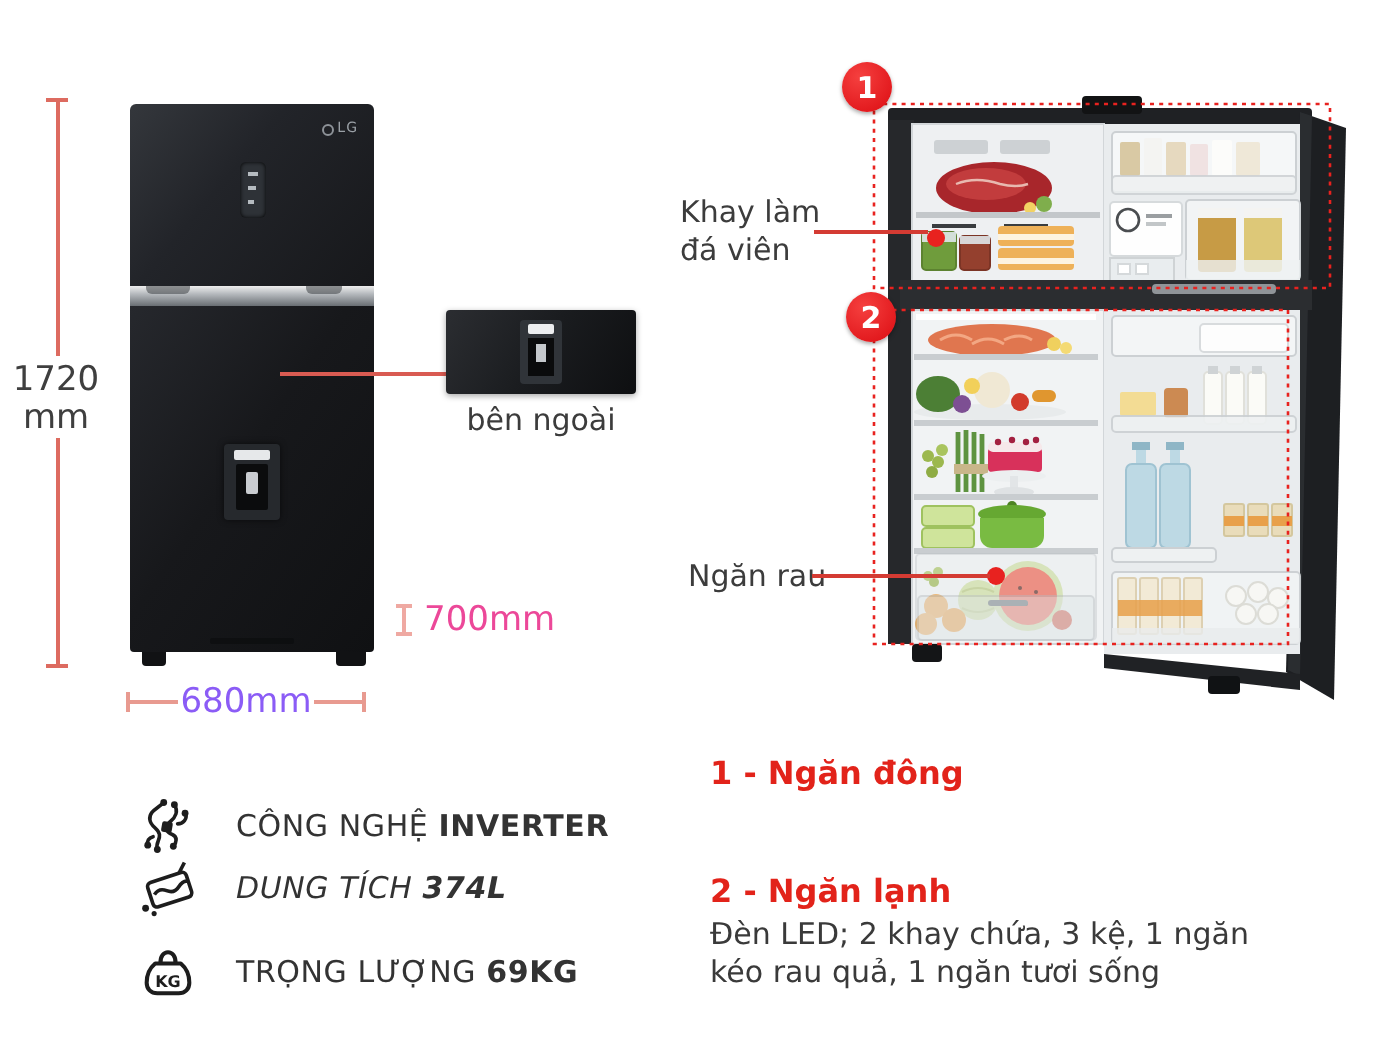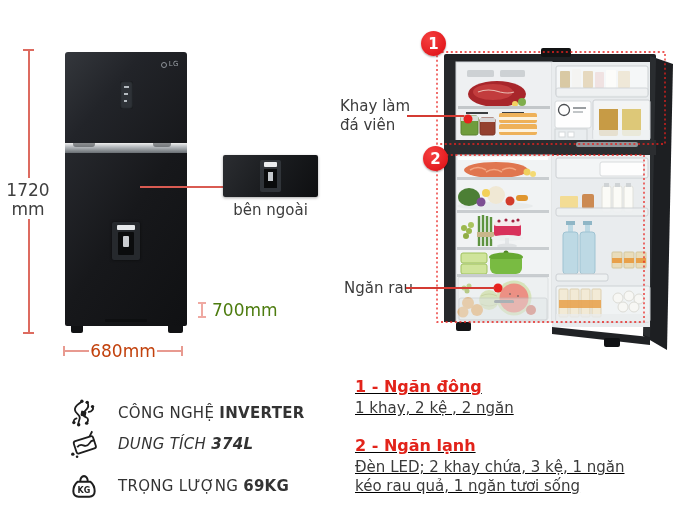--- a/index.html
+++ b/index.html
@@ -8,25 +8,25 @@
 
   
   .vseg { position:absolute; width:2px; background:#dd6b60; }
   .vcap { position:absolute; width:11px; height:2px; background:#dd6b60; }
   .height-label { position:absolute; left:4px; top:181px; width:48px; text-align:center;
                   font-size:17px; color:#3f3f3f; line-height:19px; }
   .width-dim { position:absolute; left:63px; top:342px; width:120px; height:18px;
                display:flex; align-items:center; }
   .width-dim .tick { width:2px; height:10px; background:#e89a90; }
   .width-dim .wline { flex:1; height:2px; background:#e89a90; }
-  .width-dim .wtext { font-size:17px; color:#c2410c; padding:0 1px; white-space:nowrap; }
+  .width-dim .wtext { font-size:17px; color:#8b5cf6; padding:0 1px; white-space:nowrap; }
   .depth-marker { position:absolute; left:197px; top:302px; width:10px; height:16px; }
   .depth-marker .dm-cap { position:absolute; left:1px; width:8px; height:2px; background:#efa9a2; }
   .depth-marker .dm-line { position:absolute; left:4px; top:2px; width:2px; height:12px; background:#efa9a2; }
-  .depth-label { position:absolute; left:212px; top:300px; font-size:17px; color:#4d7c0f; }
+  .depth-label { position:absolute; left:212px; top:300px; font-size:17px; color:#ec4899; }
 
   
   .fridge-closed { position:absolute; left:65px; top:52px; width:102px; height:281px; }
   .fc-door-top { position:absolute; left:0; top:0; width:122px; height:91px; border-radius:3px 3px 0 0;
                  background:linear-gradient(130deg,#34373c 0%,#222429 40%,#17181b 100%); }
   .fc-bar { position:absolute; left:0; top:91px; width:122px; height:10px;
             background:linear-gradient(180deg,#f0f0f0 0%,#b9bcc0 35%,#6d7core 100%);
             background:linear-gradient(180deg,#eeeeee 0%,#b5b9bd 40%,#696e73 100%); }
   .fc-bar-notch { position:absolute; top:0; height:4px; background:#3e4146; border-radius:0 0 3px 3px; opacity:.55; }
   .fc-door-bottom { position:absolute; left:0; top:101px; width:122px; height:173px; border-radius:0 0 2px 2px;
@@ -64,21 +64,21 @@
                 justify-content:center; box-shadow:0 1px 2px rgba(0,0,0,.35); z-index:5; }
   .side-label { position:absolute; font-size:15px; color:#3c3c3c; line-height:19px; }
 
   
   .feature-row { position:absolute; left:68px; display:flex; align-items:center; gap:18px; }
   .feature-icon { width:32px; height:32px; flex:0 0 32px; display:flex; align-items:center; justify-content:center; }
   .feature-text { font-size:15px; color:#333333; letter-spacing:.3px; white-space:pre; }
   .feature-text b { font-weight:bold; }
 
   
-  .spec-block { position:absolute; left:355px; width:300px;text-decoration:underline; }
+  .spec-block { position:absolute; left:355px; width:300px; }
   .spec-title { font-size:16px; font-weight:bold; color:#e2231a; margin-bottom:3px; }
   .spec-line { font-size:15px; color:#3a3a3a; line-height:19px; }
 </style>
 </head>
 <body>
 
 <div id="canvas">
 
   <div class="vcap" style="left:23px; top:49px;"></div>
   <div class="vseg" style="left:27.5px; top:50px; height:128px;"></div>
@@ -375,21 +375,20 @@
           <path d="M9 11 h12 c3 2.5 4 6 4 9 c0 3 -2 5 -5 5 h-10 c-3 0 -5 -2 -5 -5 c0 -3 1 -6.5 4 -9 z"></path>
         </g>
         <text x="15" y="22" text-anchor="middle" font-size="7.5" font-weight="bold" fill="#1d1d1d" font-family="DejaVu Sans, Liberation Sans, sans-serif">KG</text>
       </svg>
     </span>
     <span class="feature-text"><span>TRỌNG LƯỢNG </span><b>69KG</b></span>
   </div>
 
   <div class="spec-block" style="top:377px;">
     <div class="spec-title">1 - Ngăn đông</div>
-    <div class="spec-line">1 khay, 2 kệ , 2 ngăn</div>
   </div>
   <div class="spec-block" style="top:436px;">
     <div class="spec-title">2 - Ngăn lạnh</div>
     <div class="spec-line">Đèn LED; 2 khay chứa, 3 kệ, 1 ngăn</div>
     <div class="spec-line">kéo rau quả, 1 ngăn tươi sống</div>
   </div>
 
 </div>
 
 </body></html>

